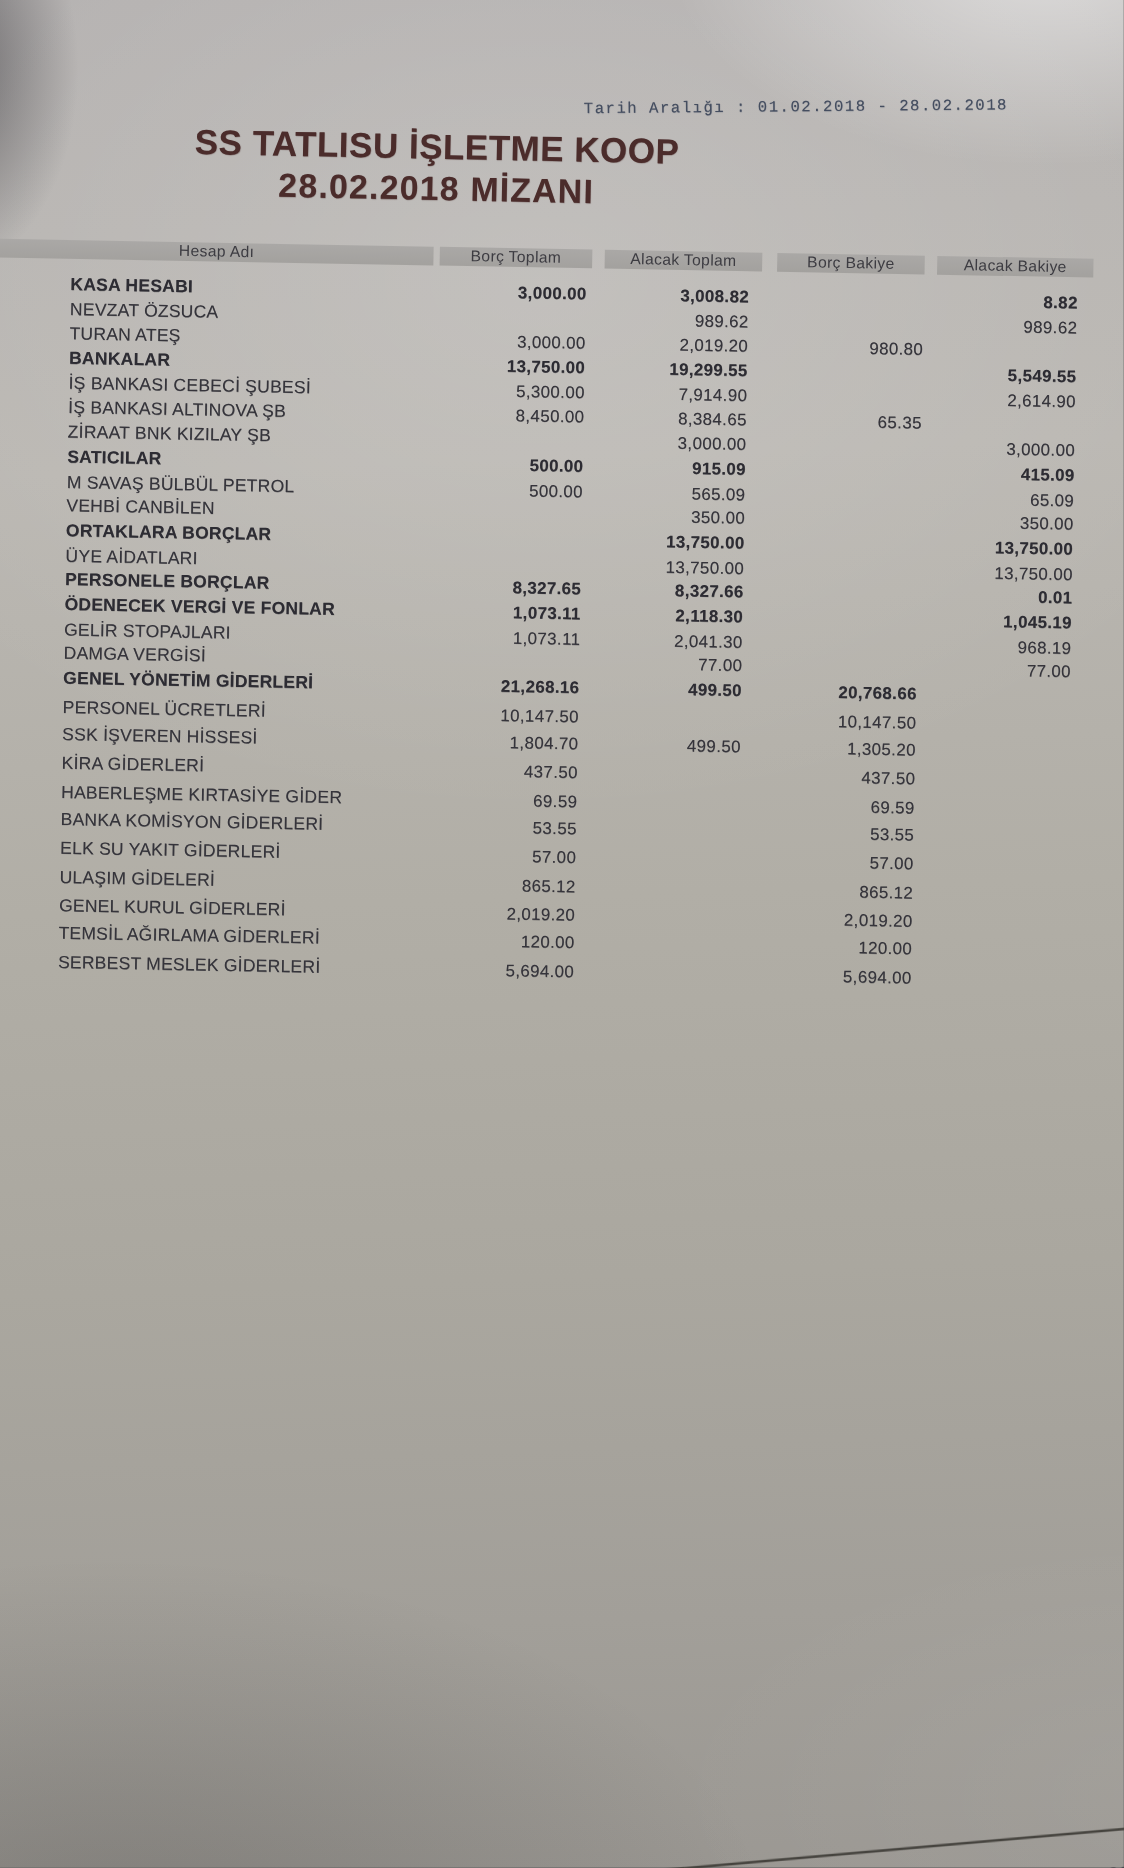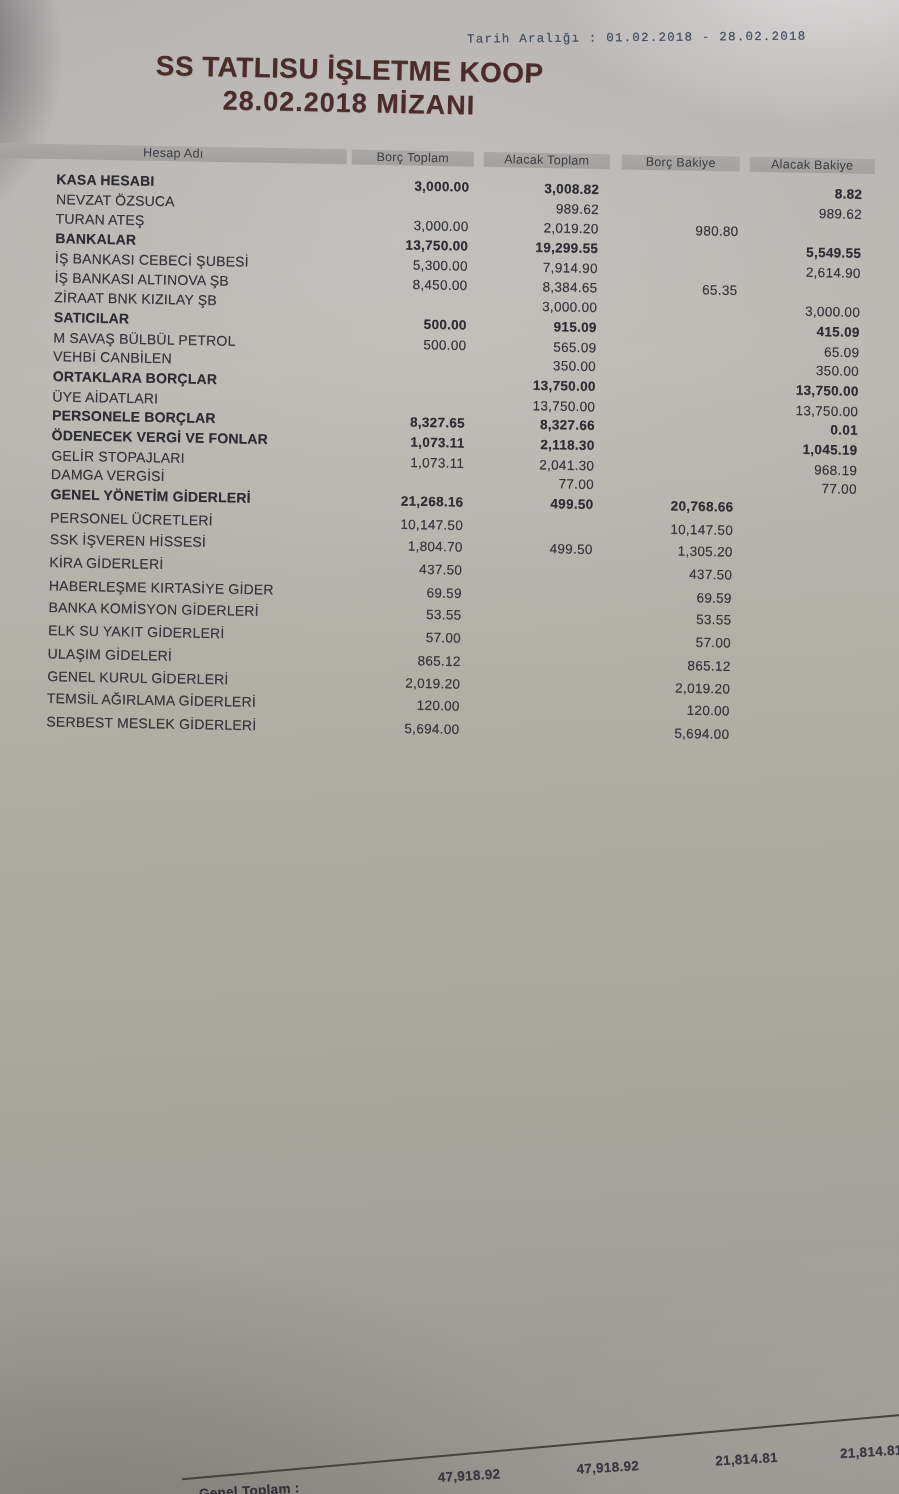--- a/index.html
+++ b/index.html
@@ -7,21 +7,21 @@
     position:relative;width:899px;height:1494px;overflow:hidden;
     font-family:"Liberation Sans",sans-serif;
     background:
       radial-gradient(ellipse 430px 240px at 93% -35px, rgba(255,255,255,.55), rgba(255,255,255,0) 70%),
       radial-gradient(ellipse 150px 230px at -45px 55px, rgba(24,23,30,.52), rgba(24,23,30,0) 72%),
       radial-gradient(ellipse 900px 620px at 48% 15%, rgba(255,255,255,.15), rgba(255,255,255,0) 70%),
       radial-gradient(ellipse 760px 440px at 10% 104%, rgba(18,18,18,.20), rgba(0,0,0,0) 70%),
       radial-gradient(ellipse 600px 300px at 105% 96%, rgba(255,255,255,.06), rgba(255,255,255,0) 70%),
       linear-gradient(178deg,#b4b1b0 0%,#bab7b2 25%,#b1aea6 48%,#aaa79f 68%,#a29f99 86%,#9a9792 100%);
   }
-  .ink{position:absolute;inset:0;filter:blur(.35px);}
+  .ink{position:absolute;inset:0;filter:blur(.35px);margin-top:48px;}
 
   
   .typeline{
     position:absolute;left:467px;top:31px;white-space:nowrap;
     font-family:"Liberation Mono",monospace;font-size:12.5px;letter-spacing:1.2px;
     color:#454e60;transform:rotate(-.5deg);text-shadow:.2px .3px .6px rgba(45,55,80,.45);
   }
 
   
   .titleblock{

